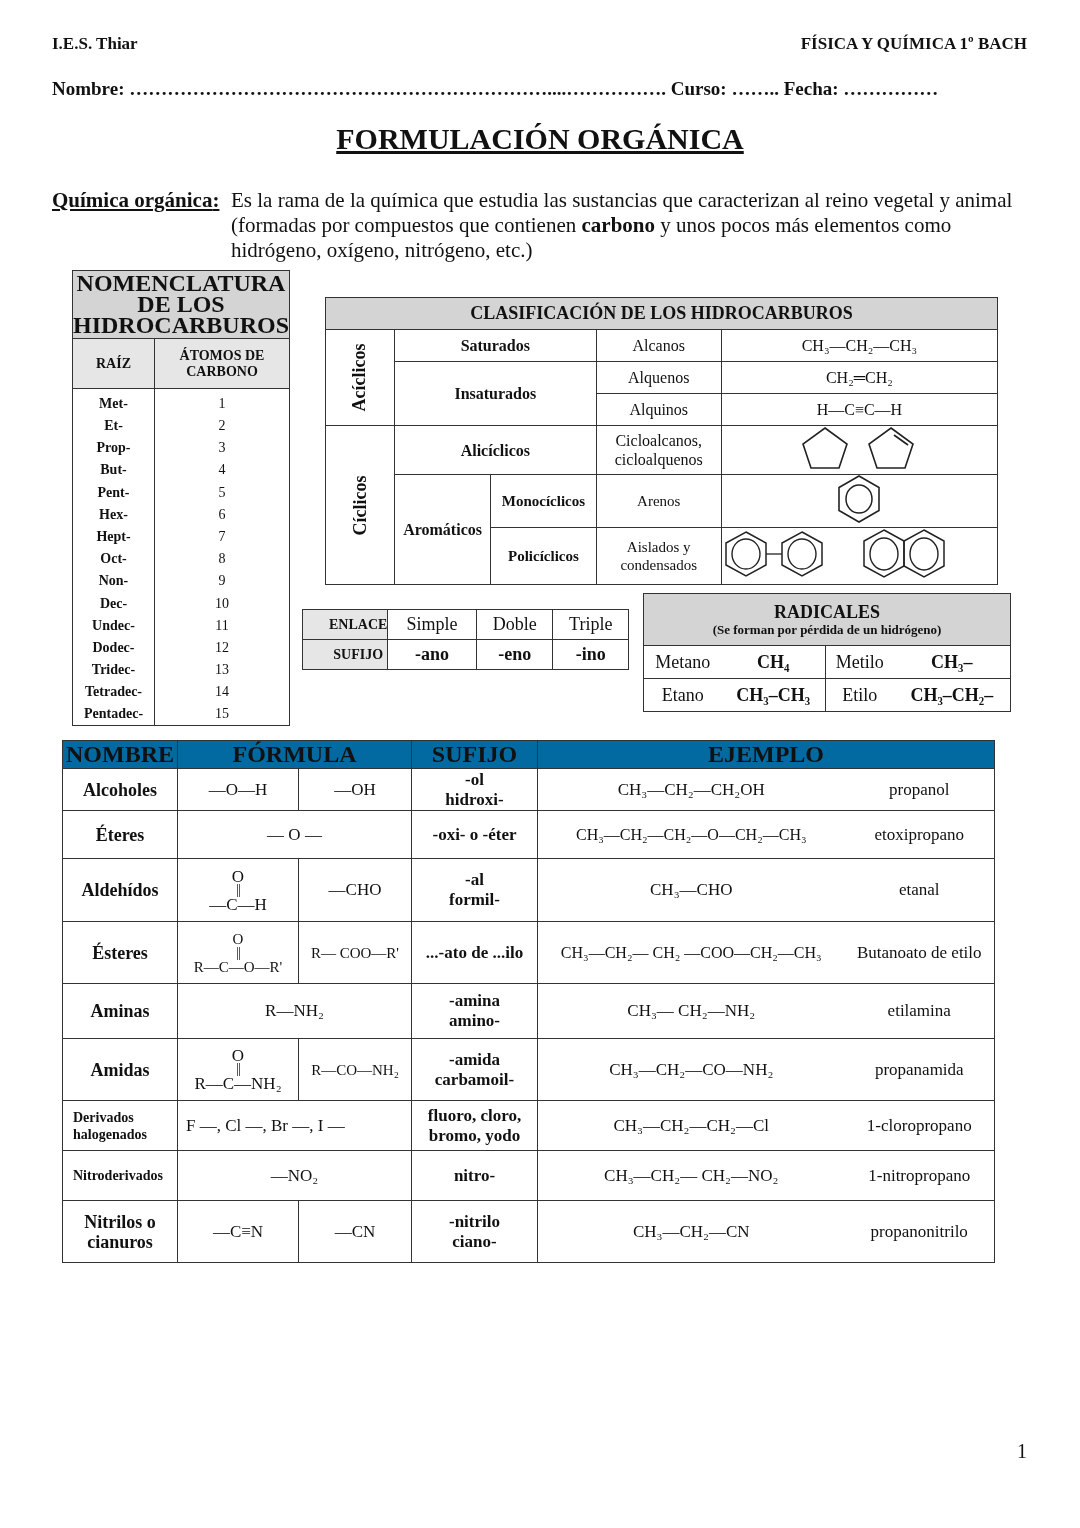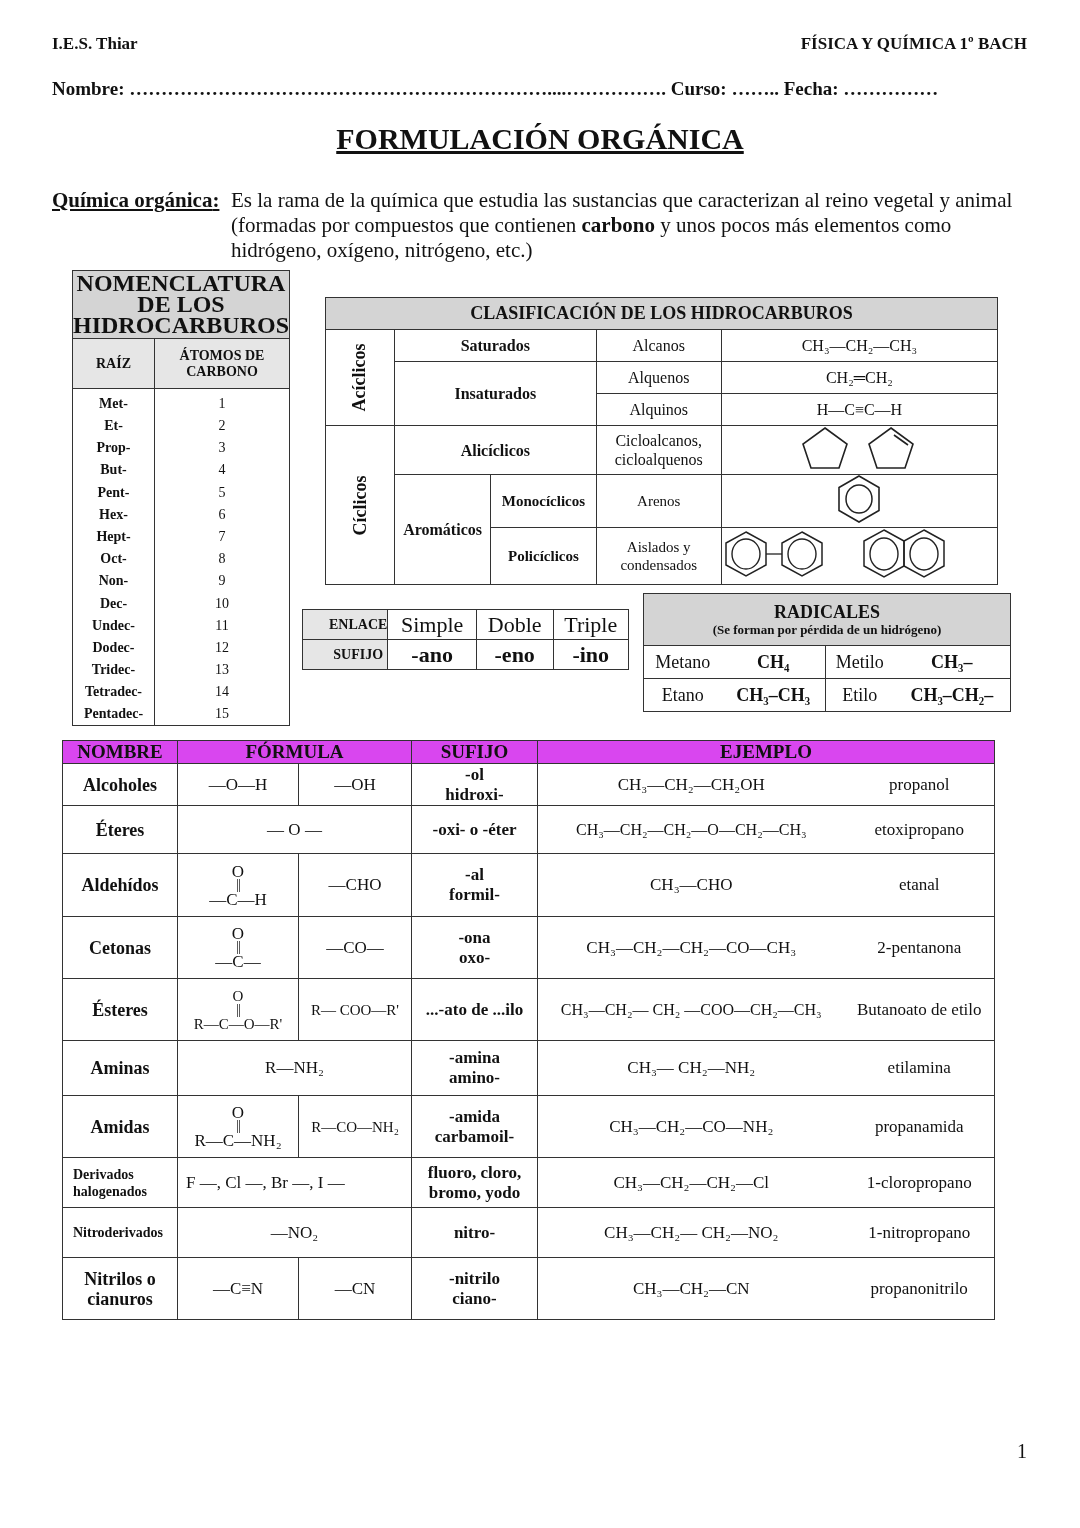--- a/index.html
+++ b/index.html
@@ -31,35 +31,35 @@
   .nom tr.last td { border-bottom: 1.5px solid #333; }
 
   
   .clas { left: 325px; top: 297px; width: 673px; }
   .clas td { font-size: 16px; line-height: 19px; }
   .clas .vlabel { width: 41px; padding: 0; }
   .clas .vtext { display: inline-block; transform: rotate(-90deg); white-space: nowrap; font-weight: bold; font-size: 18px; }
 
   
   .enl { left: 302px; top: 609px; width: 327px; }
-  .enl td { height: 30px; font-size: 22px; }
+  .enl td { height: 30px; font-size: 18px; }
   .enl td.lab { font-size: 14px; font-weight: bold; width: 84px; padding-left: 26px; }
 
   
   .rad { left: 643px; top: 593px; width: 368px; }
   .rad td { font-size: 18px; height: 33px; }
   .rad .rh { line-height: 18px; padding-top: 2px; height: 52px; }
   .rad .rh .t { font-size: 18px; font-weight: bold; }
   .rad .rh .s { font-size: 13px; font-weight: bold; display: block; }
   .rad td.nb-r { border-right: none; }
   .rad td.nb-l { border-left: none; font-weight: bold; }
 
   
   .fun { left: 62px; top: 740px; width: 933px; }
-  .fun th { font-size: 19px; height: 16px; background: #d946ef; font-weight: bold; }
+  .fun th { font-size: 24px; height: 16px; background: #0369a1; font-weight: bold; }
   .fun td { font-size: 17px; line-height: 20px; }
   .fun td.name { font-weight: bold; font-size: 18px; width: 115px; }
   .fun td.name.small { font-size: 14px; line-height: 17px; text-align: left; padding-left: 10px; }
   .fun td.suf { font-weight: bold; width: 126px; font-size: 17px; }
   .fun td.ex { border-right: none; text-align: center; }
   .fun td.exname { border-left: none; width: 150px; font-size: 17px; text-align: center; }
   .fun td.f1 { width: 121px; }
   .fun td.f2 { width: 113px; }
 
   .stack { display: inline-flex; flex-direction: column; align-items: center; line-height: 12px; }
@@ -290,35 +290,20 @@
           </span></td>
     <td class="f2">—CHO</td>
     <td class="suf">
           <div>-al</div>
           <div>formil-</div>
         </td>
     <td class="ex">CH₃—CHO</td>
     <td class="exname">etanal</td>
   </tr>
 
-  <tr style="height:62px">
-    <td class="name">Cetonas</td>
-    <td class="f1"><span class="stack">
-            <span class="o">O</span>
-            <span class="dbl">||</span>
-            <span class="row">—C—</span>
-          </span></td>
-    <td class="f2">—CO—</td>
-    <td class="suf">
-          <div>-ona</div>
-          <div>oxo-</div>
-        </td>
-    <td class="ex">CH₃—CH₂—CH₂—CO—CH₃</td>
-    <td class="exname">2-pentanona</td>
-  </tr>
 
 
   <tr style="height:62px">
     <td class="name">Ésteres</td>
     <td class="f1" style="font-size:15px"><span class="stack">
             <span class="o" style="font-size:15px">O</span>
             <span class="dbl">||</span>
             <span class="row" style="font-size:15px">R—C—O—R'</span>
           </span></td>
     <td class="f2" style="font-size:15px">R— COO—R'</td>

